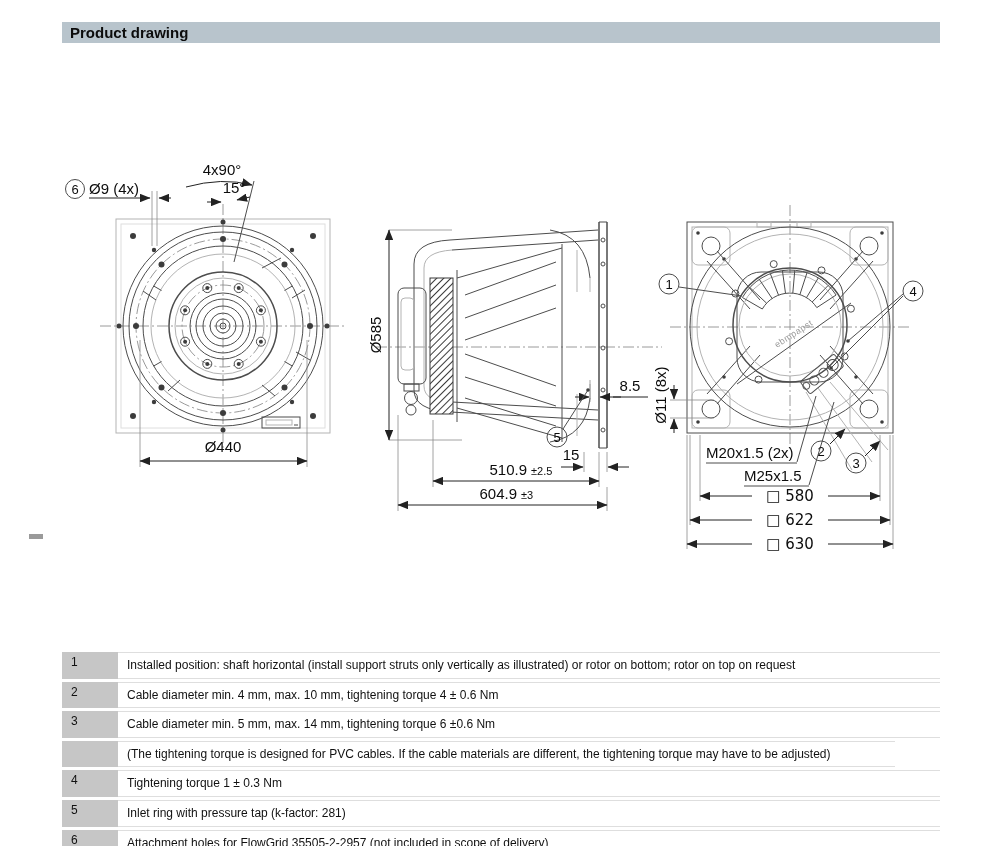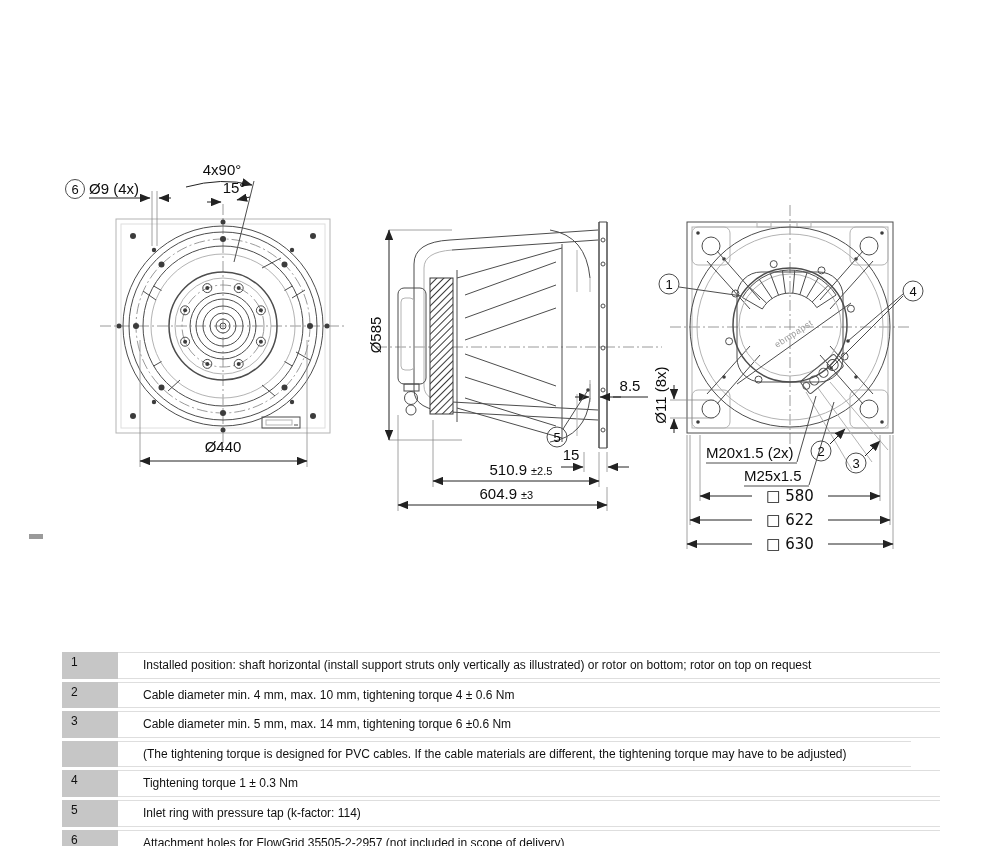--- a/index.html
+++ b/index.html
@@ -23,28 +23,31 @@
   .dts{font:11px "Liberation Sans",sans-serif;fill:#0c0c0c;}
   .dimsq{font:15px "DejaVu Sans",sans-serif;fill:#0c0c0c;}
   .btx{font:13px "Liberation Sans",sans-serif;fill:#0c0c0c;text-anchor:middle;}
   .brand{font:9px "Liberation Sans",sans-serif;fill:#9a9a9a;letter-spacing:.5px;}
 
   
   #legend{position:absolute;left:62px;top:652px;width:878px;font-size:12px;}
   .lrow{display:flex;margin-bottom:3px;align-items:stretch;}
   .lnum{width:56px;background:#c6c6c6;padding:3px 0 3px 9px;box-sizing:border-box;flex:none;}
   .ldesc{flex:1;background:#fff;border-top:1px solid #dedede;border-bottom:1px solid #dedede;
-         padding:3px 8px 3px 25px;line-height:1.55;}
+         padding:3px 8px 3px 9px;line-height:1.55;}
   .ldesc.wrap{max-width:760px;}
 </style>
 </head>
 <body>
 
 <div id="page">
 
+  <div id="titlebar">
+    <span>Product drawing</span>
+  </div>
 
   <div id="margin-dash"></div>
 
   <svg id="drawing-svg" width="1000" height="640" viewBox="0 0 1000 640">
     <defs>
       <marker id="ar" viewBox="0 0 10 8" refX="9.5" refY="4" markerWidth="11" markerHeight="8.5" orient="auto-start-reverse">
           <path d="M0,0 L10,4 L0,8 z" fill="#222"></path>
         </marker>
       <pattern id="hx" width="5" height="5" patternUnits="userSpaceOnUse" patternTransform="rotate(45)">
         <rect width="5" height="5" fill="#fff"></rect>
@@ -450,21 +453,21 @@
     <div class="lrow">
       <div class="lnum"></div>
       <div class="ldesc wrap">(The tightening torque is designed for PVC cables. If the cable materials are different, the tightening torque may have to be adjusted)</div>
     </div>
     <div class="lrow">
       <div class="lnum">4</div>
       <div class="ldesc">Tightening torque 1 ± 0.3 Nm</div>
     </div>
     <div class="lrow">
       <div class="lnum">5</div>
-      <div class="ldesc">Inlet ring with pressure tap (k-factor: 114)</div>
+      <div class="ldesc">Inlet ring with pressure tap (k-factor: 281)</div>
     </div>
     <div class="lrow">
       <div class="lnum">6</div>
       <div class="ldesc">Attachment holes for FlowGrid 35505-2-2957 (not included in scope of delivery)</div>
     </div>
   </div>
 
 </div>
 
 </body></html>

